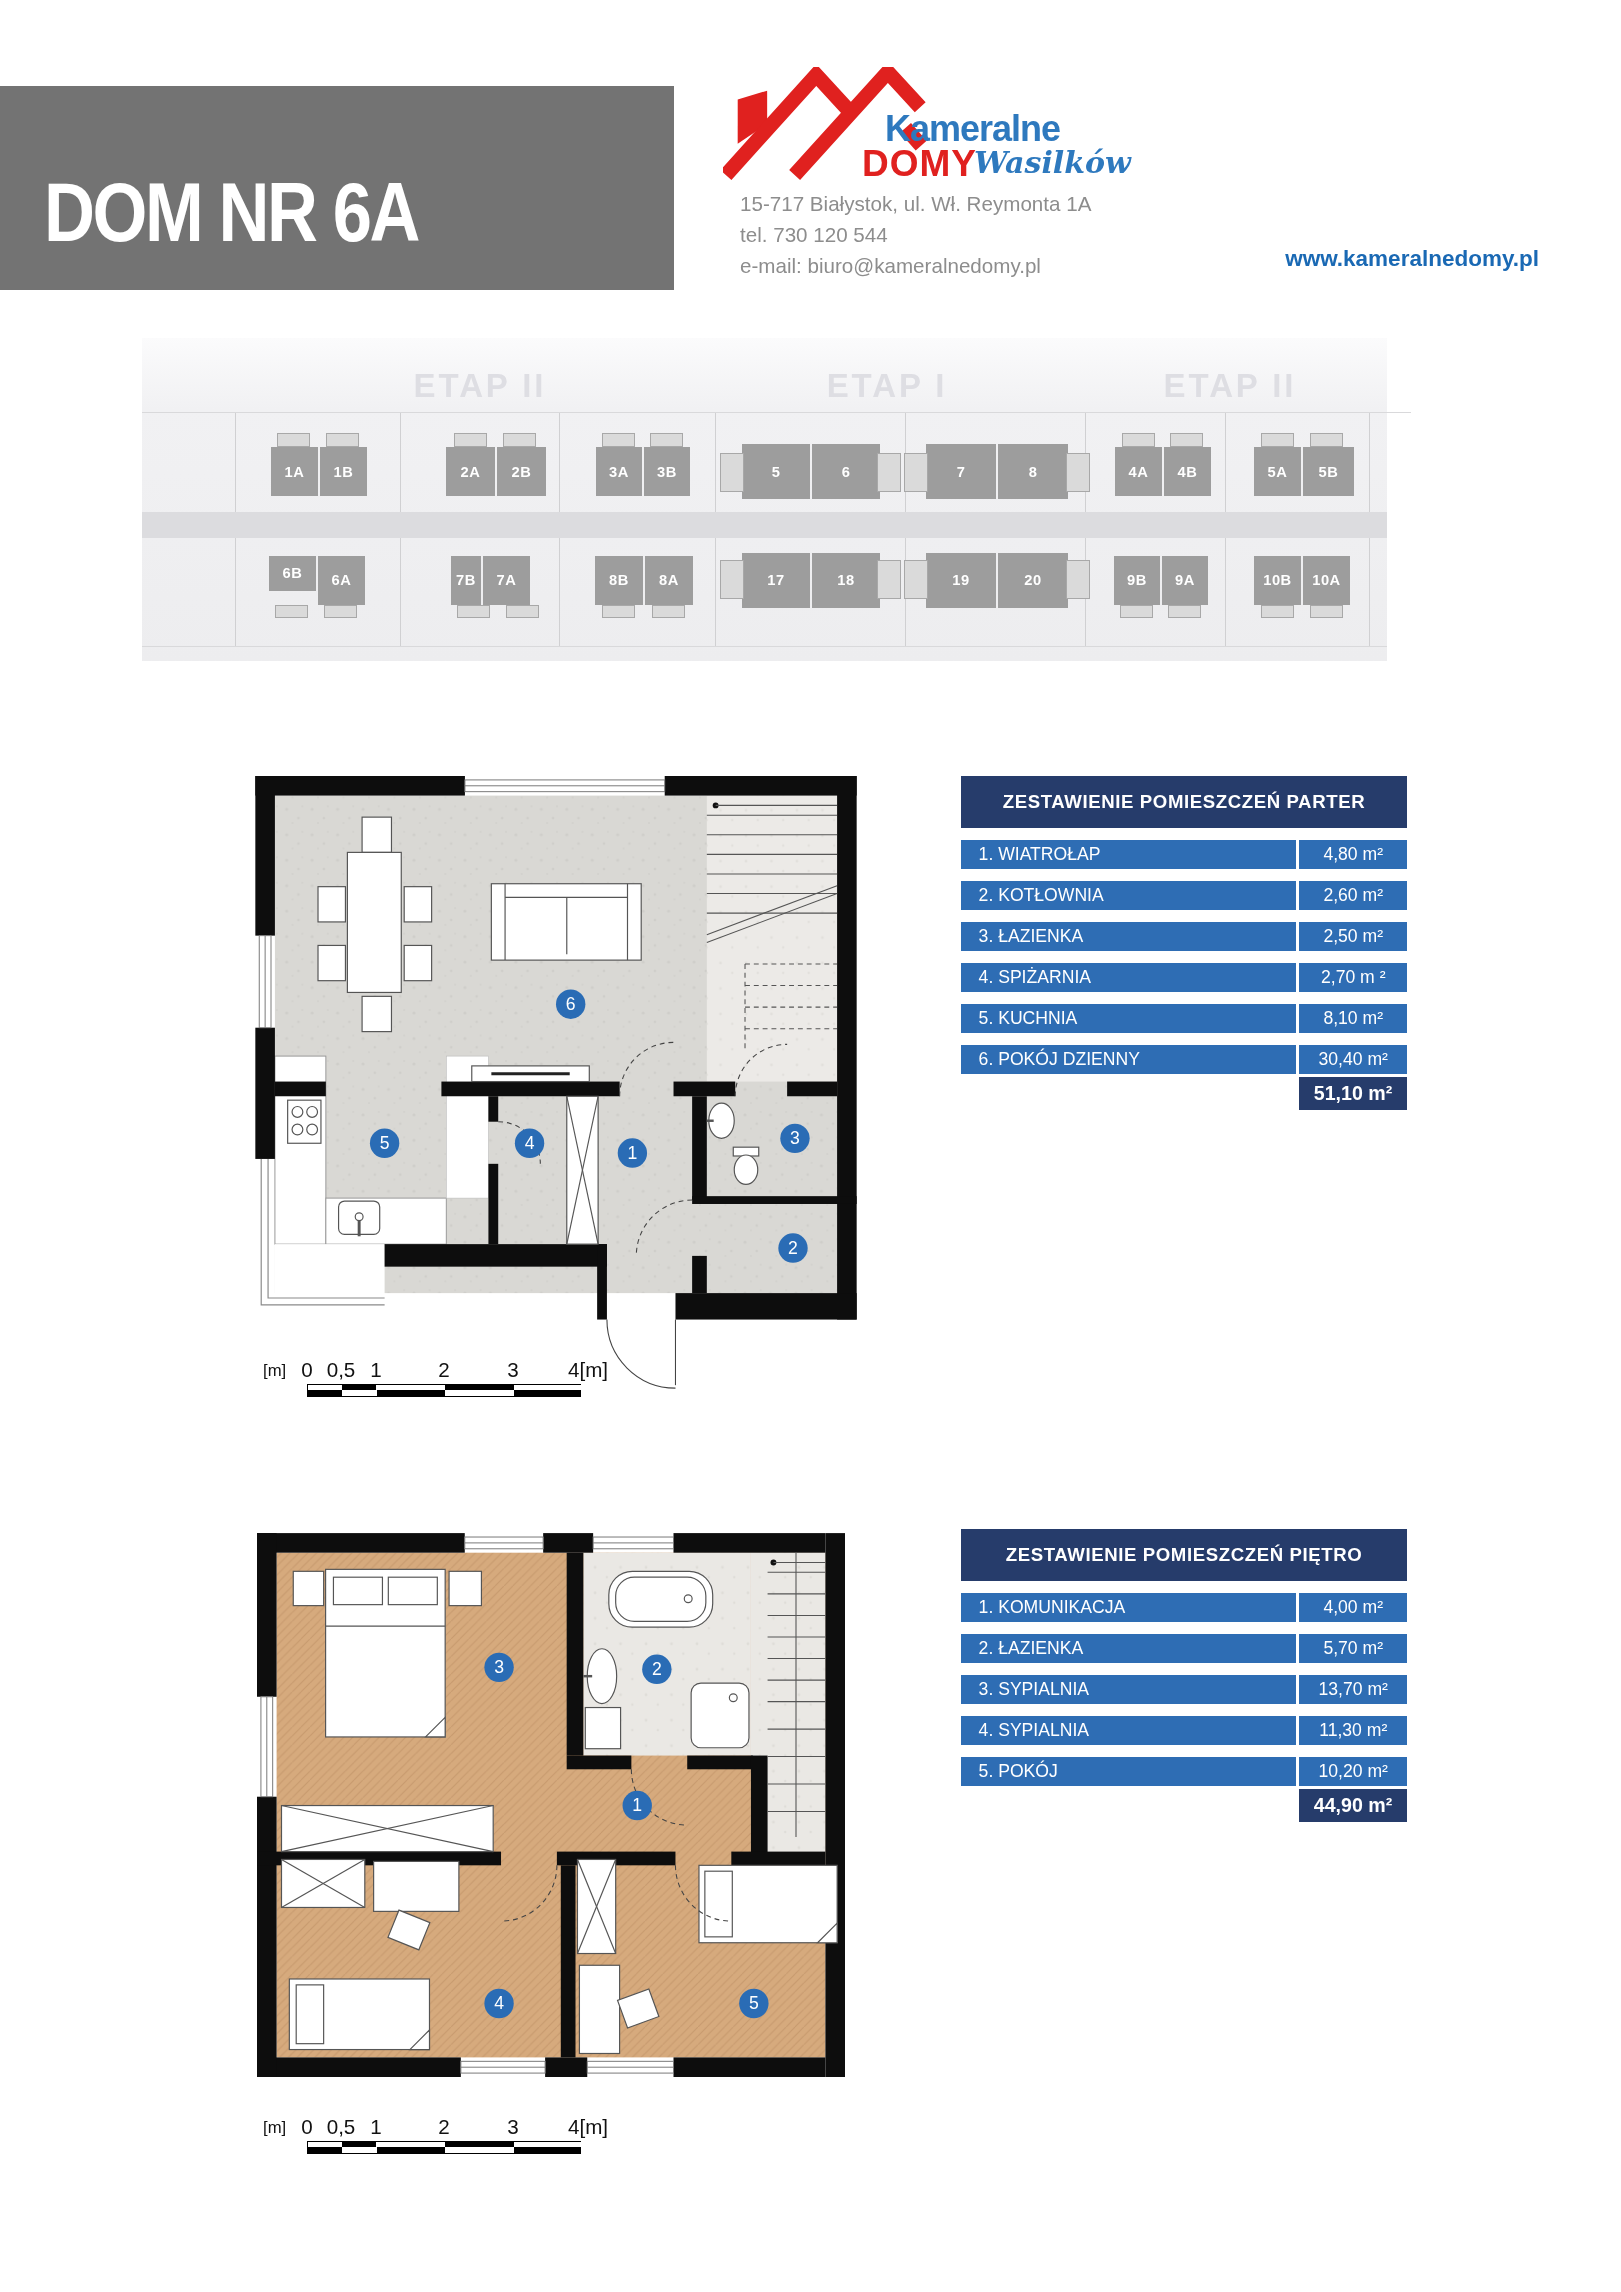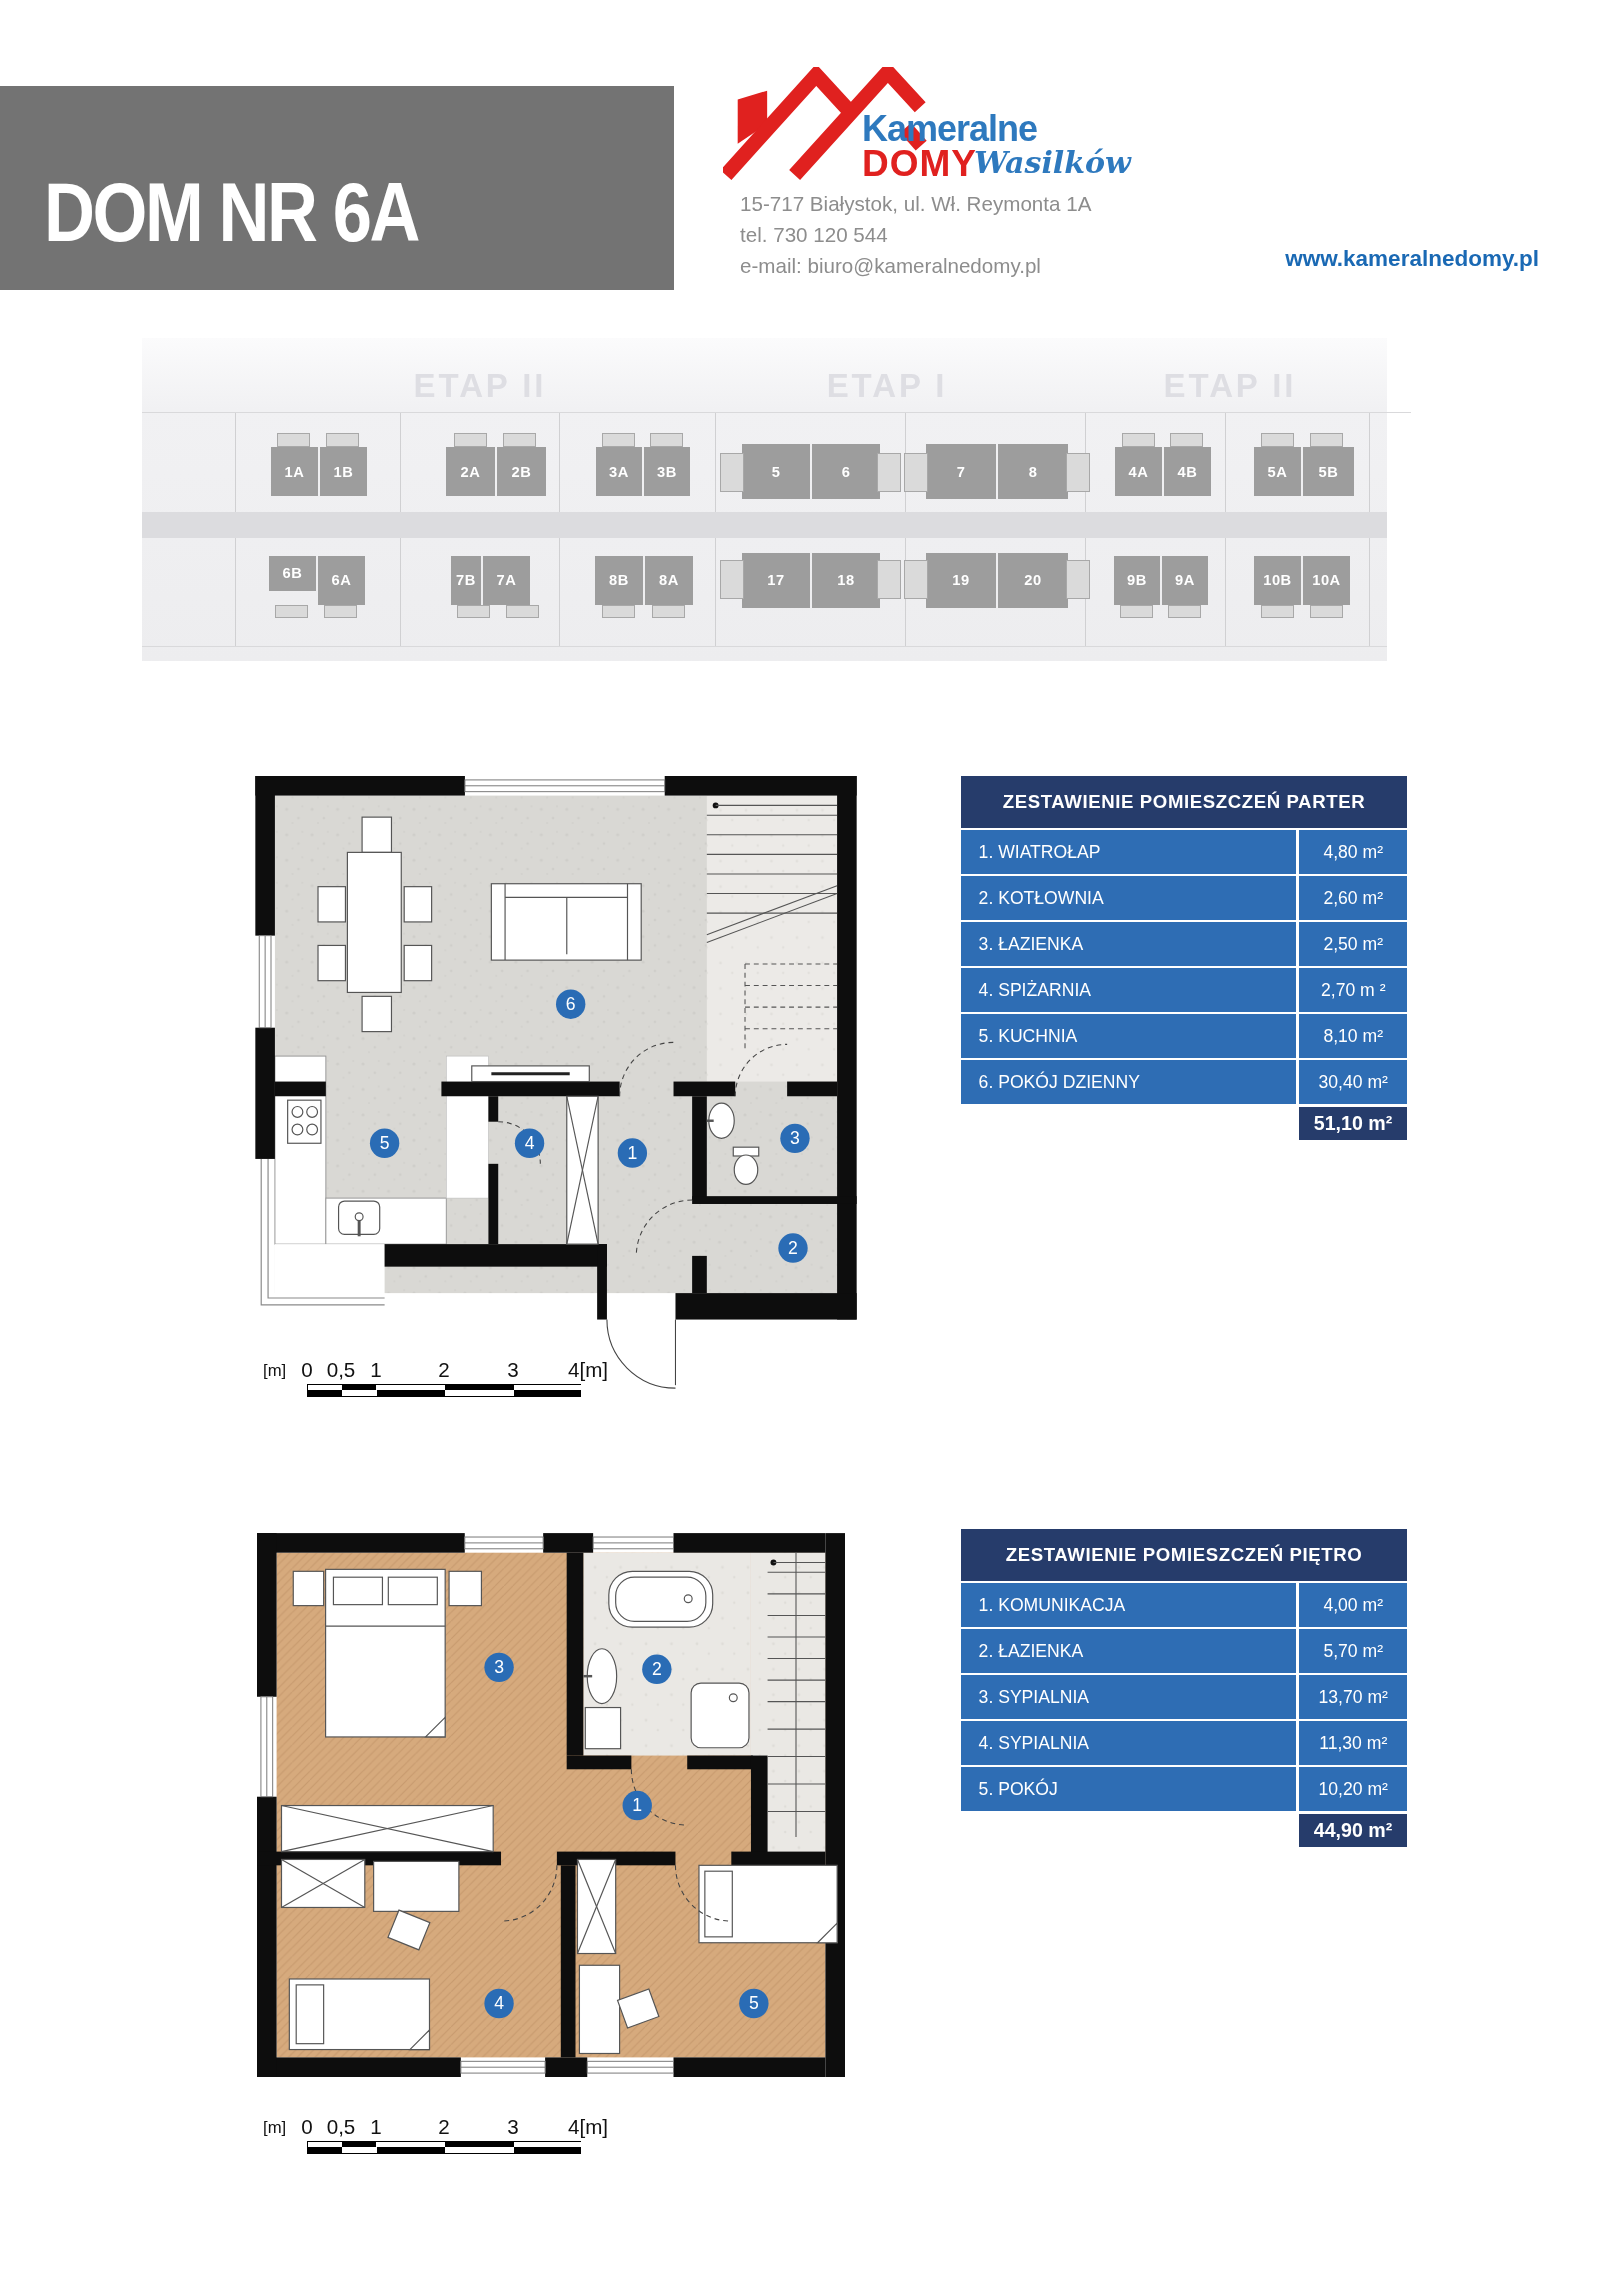--- a/index.html
+++ b/index.html
@@ -5,21 +5,21 @@
   html,body{margin:0;padding:0;background:#fff;}
   .page{position:relative;width:1621px;height:2293px;background:#fff;overflow:hidden;
         font-family:"Liberation Sans", sans-serif;}
   .abs{position:absolute;}
 
   
   .banner{left:0;top:86px;width:674px;height:204px;background:#737373;}
   .banner h1{position:absolute;left:44px;bottom:29px;margin:0;color:#fff;font-size:84px;
              font-weight:bold;letter-spacing:-2.9px;transform:scaleX(.84);transform-origin:left bottom;
              white-space:nowrap;}
-  .logo-k{left:862px;top:108px;font-size:36px;font-weight:bold;color:#2e79be;letter-spacing:-1px;}
+  .logo-k{left:885px;top:108px;font-size:36px;font-weight:bold;color:#2e79be;letter-spacing:-1px;}
   .logo-d{left:862px;top:143px;font-size:37px;font-weight:bold;color:#e0211f;letter-spacing:1px;}
   .logo-w{left:974px;top:145px;font-size:30px;font-style:italic;font-weight:bold;color:#2e79be;
           font-family:"DejaVu Serif", serif;}
   .contact{left:740px;top:188px;font-size:20.6px;color:#8d8d8d;line-height:31px;}
   .website{left:1255px;top:246px;width:284px;text-align:right;font-size:22.5px;font-weight:bold;color:#1a69b4;}
 
   
   .siteplan{left:142px;top:338px;width:1245px;height:323px;
             background:linear-gradient(180deg,#fbfbfc 0%,#f1f1f3 22%,#ededef 100%);}
   .stage-label{top:29px;font-size:33px;font-weight:bold;color:#dedee3;letter-spacing:2.9px;transform:translateX(-50%);}
@@ -30,21 +30,21 @@
   .lotline{position:absolute;top:0;width:1px;height:100%;background:#d0d0d2;}
   .hgroup{position:absolute;display:flex;gap:2px;}
   .hhalf{background:#9d9d9d;color:#fff;font-weight:bold;font-size:14.7px;
          display:flex;align-items:center;justify-content:center;letter-spacing:0.5px;}
   .gar{position:absolute;background:#dadada;border:1px solid #a8a8a8;box-sizing:border-box;}
 
   
   .rtable{width:446px;}
   .thead{height:52px;background:#263c6b;color:#fff;font-size:18.6px;font-weight:bold;
          display:flex;align-items:center;justify-content:center;letter-spacing:0.6px;}
-  .trow{margin-top:2px;display:flex;height:44px;}
+  .trow{margin-top:12px;display:flex;height:29px;}
   .tlabel{width:317px;background:#2e6db4;color:#fff;font-size:17.6px;display:flex;align-items:center;
           padding-left:17.6px;}
   .tarea{margin-left:3.9px;flex:1;background:#2e6db4;color:#fff;font-size:17.6px;
          display:flex;align-items:center;justify-content:center;}
   .ttotal{margin-top:2.9px;margin-left:338px;height:33px;background:#263c6b;color:#fff;
           font-weight:bold;font-size:19.6px;display:flex;align-items:center;justify-content:center;}
 
   
   .scalebar{width:353px;height:49px;}
   .sb-unit{position:absolute;left:0;top:2.9px;font-size:16.7px;color:#111;}

